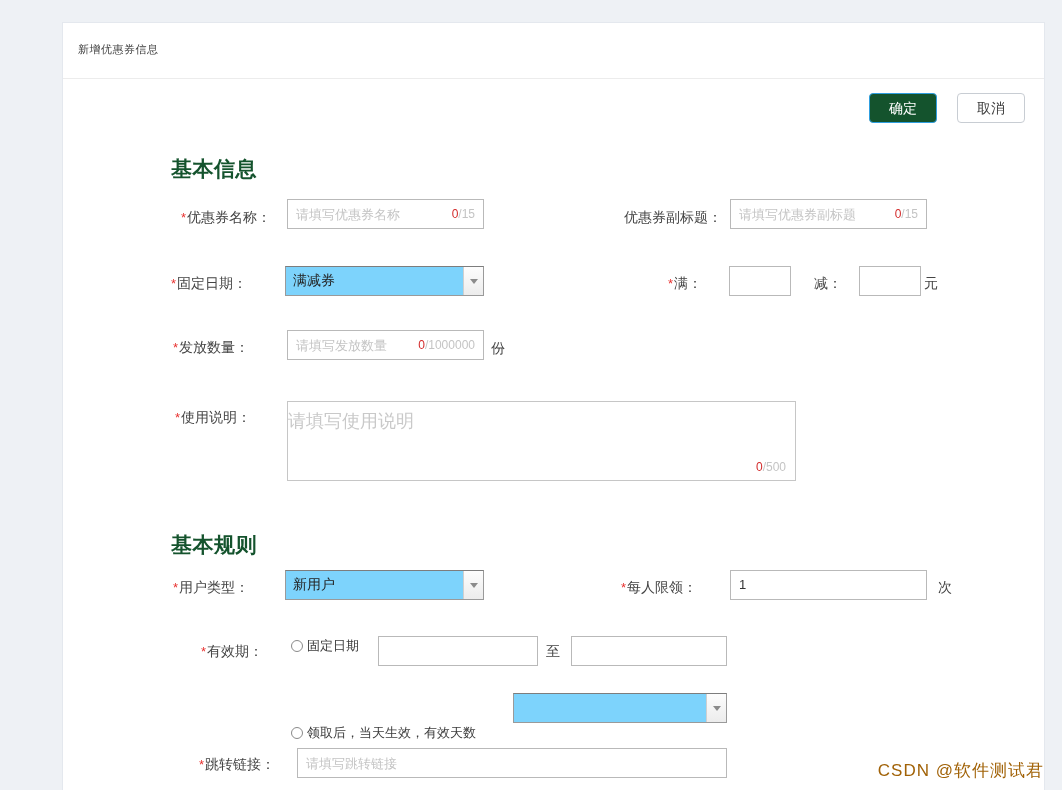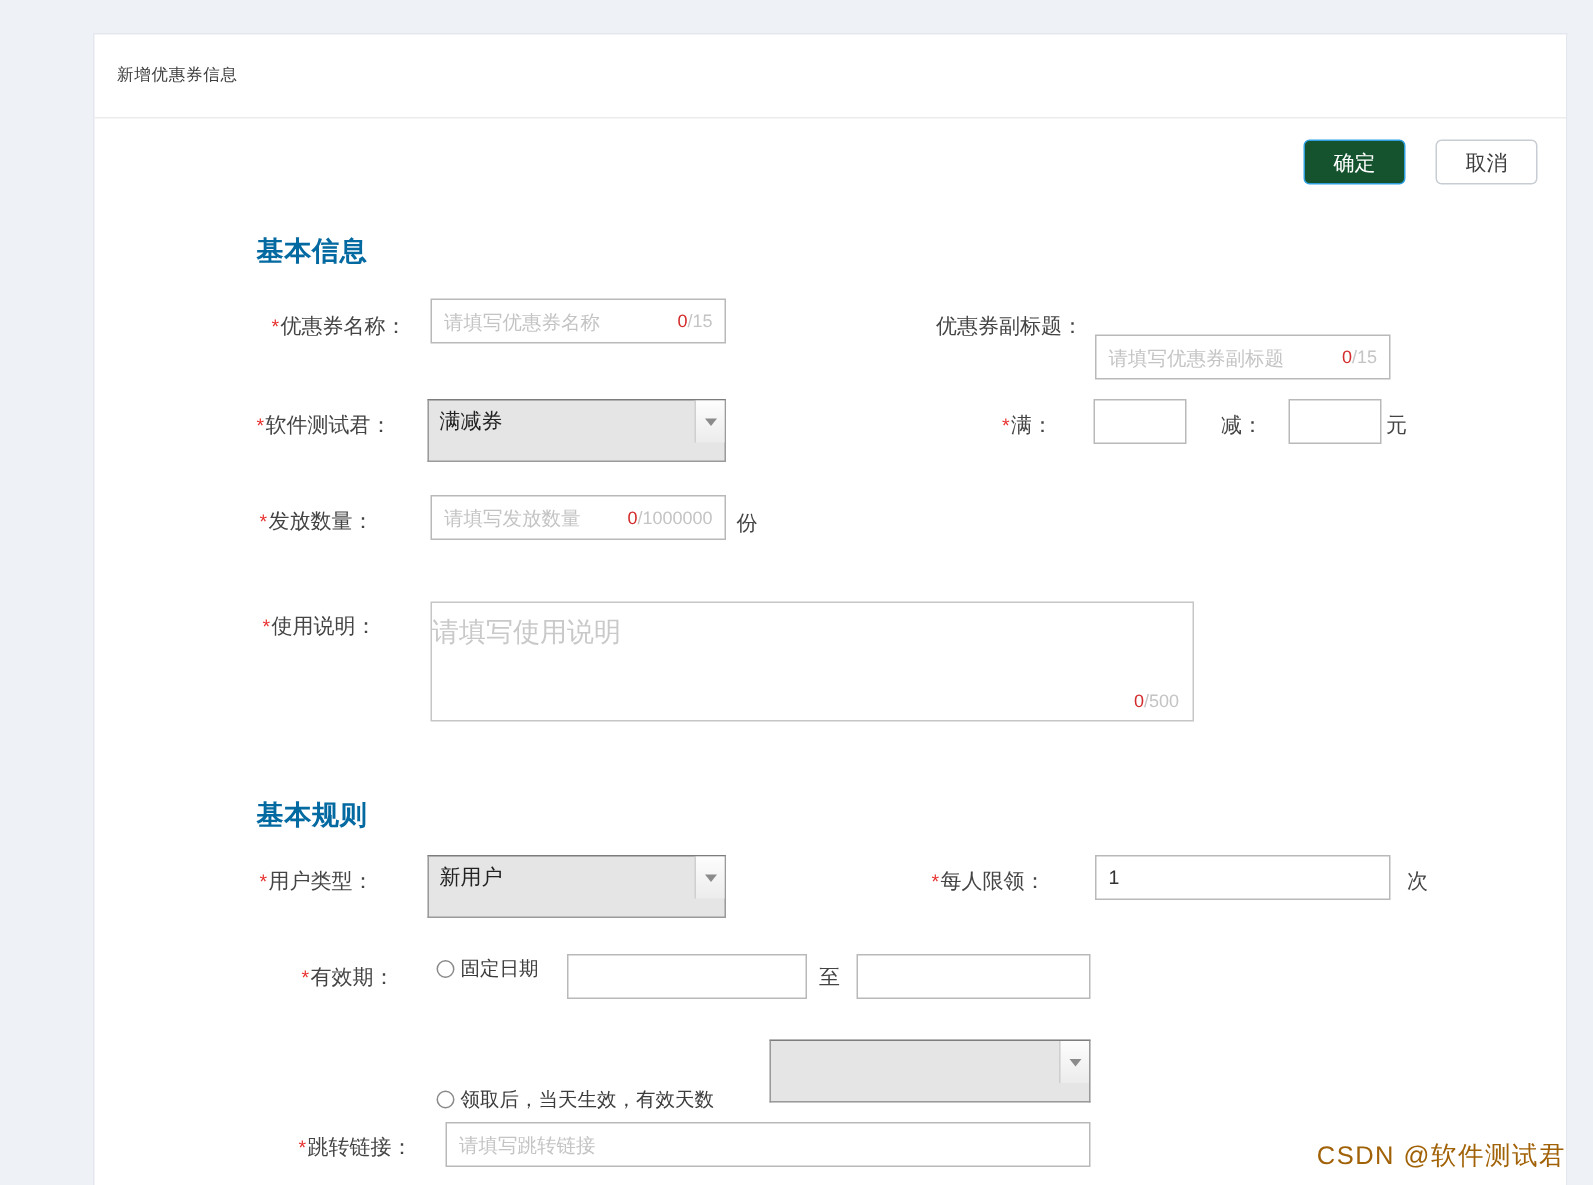--- a/index.html
+++ b/index.html
@@ -79,23 +79,23 @@
 
   
   #form-body {
     position: absolute;
     left: 0; top: 56px;
     width: 981px;
   }
 
   .section-title {
     position: absolute;
-    font-size: 18px;
+    font-size: 21px;
     font-weight: bold;
-    color: #0369a1;
+    color: #14532d;
     letter-spacing: .5px;
   }
 
   .lbl {
     position: absolute;
     font-size: 14px;
     color: #444;
     white-space: nowrap;
     text-align: right;
   }
@@ -133,22 +133,22 @@
     white-space: nowrap;
   }
   .counter b {
     color: #d32b2b;
     font-weight: normal;
   }
 
   
   .selbox {
     position: absolute;
-    height: 42px;
-    background: #e5e5e5;
+    height: 30px;
+    background: #7dd3fc;
     border: 1px solid #9a9a9a;
     border-top-color: #7d7d7d;
     font-family: Liberation Mono, monospace;
   }
   .selbox .selval {
     position: absolute;
     left: 7px; top: 5px;
     font-size: 14px;
     color: #222;
     white-space: nowrap;
@@ -251,26 +251,26 @@
 
       <div class="section-title" style="left:108px; top:76px;">基本信息</div>
 
       <div class="lbl" style="left:88px; top:130px; width:120px;"><span class="req">*</span><span>优惠券名称：</span></div>
       <div class="fieldbox" style="left:224px; top:120px; width:197px;">
         <span class="ph">请填写优惠券名称</span>
         <span class="counter"><b>0</b><span>/15</span></span>
       </div>
 
       <div class="lbl" style="left:560px; top:130px;"><span class="req"></span><span>优惠券副标题：</span></div>
-      <div class="fieldbox" style="left:667px; top:120px; width:197px;margin-top:24px;">
+      <div class="fieldbox" style="left:667px; top:120px; width:197px;">
         <span class="ph">请填写优惠券副标题</span>
         <span class="counter"><b>0</b><span>/15</span></span>
       </div>
 
-      <div class="lbl" style="left:108px; top:196px;"><span class="req">*</span><span>软件测试君：</span></div>
+      <div class="lbl" style="left:108px; top:196px;"><span class="req">*</span><span>固定日期：</span></div>
       <div class="selbox" style="left:222px; top:187px; width:199px;">
         <span class="selval">满减券</span>
         <span class="arrowbtn"></span>
       </div>
 
       <div class="lbl" style="left:605px; top:196px;"><span class="req">*</span><span>满：</span></div>
       <div class="fieldbox" style="left:666px; top:187px; width:62px;">
         <span class="val"></span>
       </div>
       <div class="lbl" style="left:750px; top:196px;"><span class="req"></span><span>减：</span></div>

